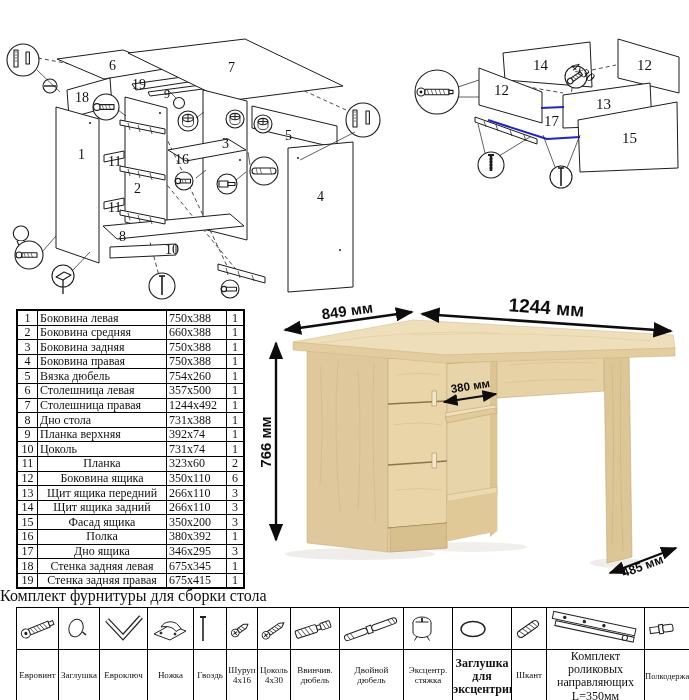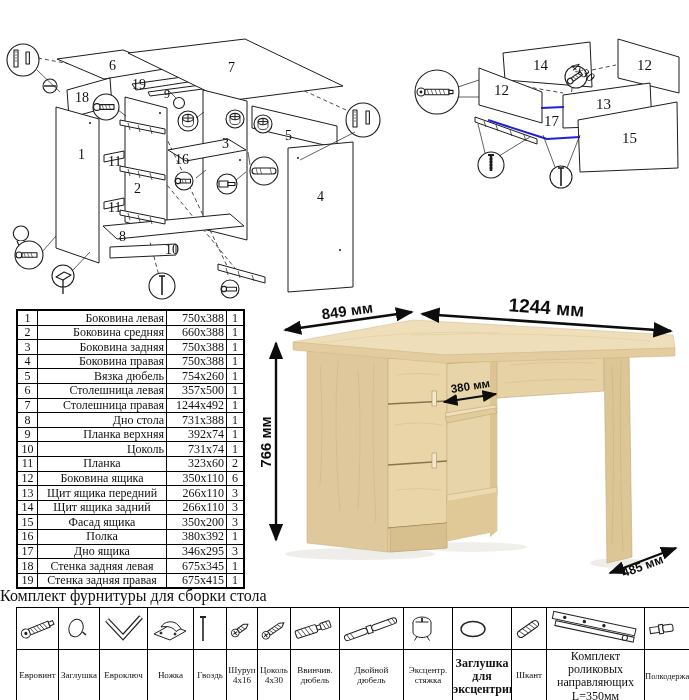--- a/index.html
+++ b/index.html
@@ -7,22 +7,22 @@
        font-family:"Liberation Serif", serif; color:#111; overflow:hidden;}
   svg{display:block;}
   .abs{position:absolute;}
 
   
   #parts-table{left:16px;top:309px;border-collapse:collapse;table-layout:fixed;
                border:2px solid #000;}
   #parts-table td{border:1px solid #000;font-size:12px;line-height:12.6px;
                   padding:0 2px;height:13.6px;white-space:nowrap;overflow:hidden;}
   #parts-table td.c-num{width:17px;text-align:center;padding:0 1px;}
-  #parts-table td.c-name{width:124px;text-align:right;}
-  #parts-table td.c-size{width:55px;text-align:right;}
+  #parts-table td.c-name{width:124px;text-align:left;}
+  #parts-table td.c-size{width:55px;text-align:left;}
   #parts-table td.c-qty{width:14px;text-align:center;padding:0 1px;}
   #parts-table tr:nth-child(n+11) td.c-name{text-align:center;margin-top:44px;}
 
   
   #hw-title{left:0;top:587px;width:689px;text-align:left;font-size:16px;}
   #hardware-table{left:16px;top:607px;border-collapse:collapse;table-layout:fixed;
                   width:675px;border:1.5px solid #000;}
   #hardware-table td{border:1px solid #000;text-align:center;vertical-align:middle;
                      padding:0;overflow:hidden;}
   .hw-icons-row td{height:41px;}

